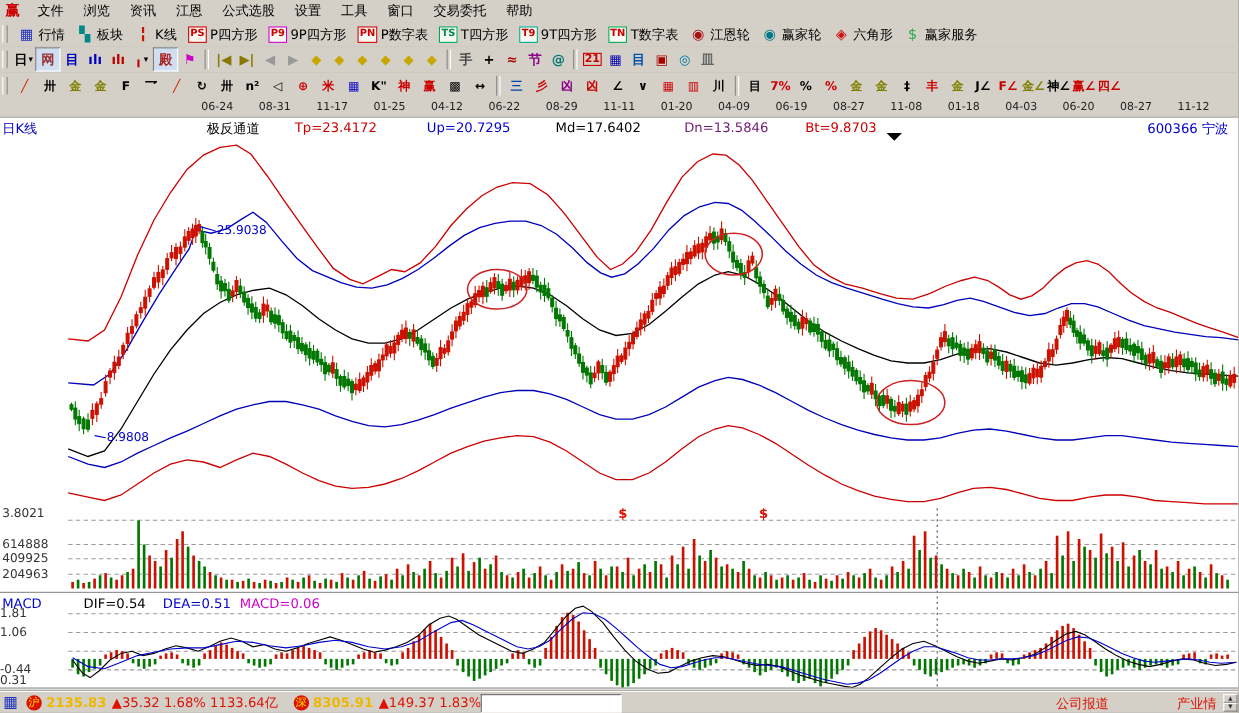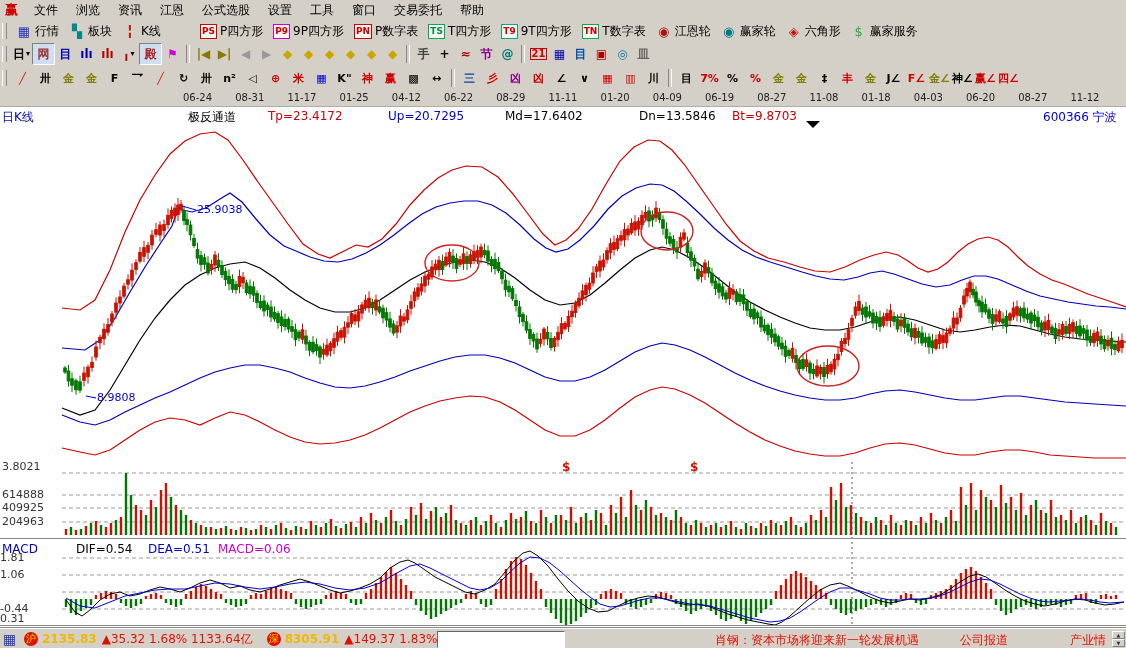--- a/index.html
+++ b/index.html
@@ -1128,21 +1128,21 @@
       </div>
       <div class="t1btn">
         <span class="ic" style="color: rgb(0, 136, 136);">▚</span>
         <span>板块</span>
       </div>
       <div class="t1btn">
         <span class="ic" style="color: rgb(204, 17, 0);">╏</span>
         <span>K线</span>
       </div>
       <div class="t1btn">
-        <span class="bdg" style="color: rgb(204, 0, 0); border: 1px solid rgb(204, 0, 0); margin-left: 29px;">PS</span>
+        <span class="bdg" style="color: rgb(204, 0, 0); border: 1px solid rgb(204, 0, 0);">PS</span>
         <span>P四方形</span>
       </div>
       <div class="t1btn">
         <span class="bdg" style="color: rgb(204, 0, 0); border: 1px solid rgb(204, 0, 204);">P9</span>
         <span>9P四方形</span>
       </div>
       <div class="t1btn">
         <span class="bdg" style="color: rgb(204, 0, 0); border: 1px solid rgb(204, 0, 0);">PN</span>
         <span>P数字表</span>
       </div>
@@ -1423,21 +1423,21 @@
       <span class="dlbl" style="left: 966px;">06-20</span>
       <span class="dlbl" style="left: 1018.2px;">08-27</span>
       <span class="dlbl" style="left: 1070.4px;">11-12</span>
     </div>
 
   <div class="ov" style="left:2px;top:109px;color:#0000bb;">日K线</div>
   <div class="ov" style="left:188px;top:109px;color:#000;">极反通道</div>
   <div class="ov" style="left:268px;top:109px;color:#cc0000;">Tp=23.4172</div>
   <div class="ov" style="left:388px;top:109px;color:#0000cc;">Up=20.7295</div>
   <div class="ov" style="left:505px;top:109px;color:#000;">Md=17.6402</div>
-  <div class="ov" style="left:622px;top:109px;color:#000000;margin-left:17px;">Dn=13.5846</div>
+  <div class="ov" style="left:622px;top:109px;color:#701a75;">Dn=13.5846</div>
   <div class="ov" style="left:732px;top:109px;color:#cc0000;">Bt=9.8703</div>
   <div class="ov" style="left:1043px;top:109px;color:#0000cc;">600366 宁波</div>
 
   <div class="ov" style="left:197px;top:203px;color:#0000cc;font-size:11px;">25.9038</div>
   <div class="ov" style="left:97px;top:391px;color:#0000cc;font-size:11px;">8.9808</div>
 
   <div class="axlbl" style="left:2px;top:460px;">3.8021</div>
   <div class="axlbl" style="left:2px;top:488px;">614888</div>
   <div class="axlbl" style="left:2px;top:501px;">409925</div>
   <div class="axlbl" style="left:2px;top:515px;">204963</div>
@@ -1457,21 +1457,20 @@
 
   <div class="status">
     <span class="sgrid">▦</span>
     <span class="circ">沪</span>
     <span class="val">2135.83</span>
     <span class="chg">▲35.32 1.68% 1133.64亿</span>
     <span class="circ">深</span>
     <span class="val">8305.91</span>
     <span class="chg">▲149.37 1.83% 1189.52亿</span>
     <span class="combo"></span>
-    <span class="news" style="left:715px;">肖钢：资本市场将迎来新一轮发展机遇</span>
     <span class="news" style="left:960px;">公司报道</span>
     <span class="news" style="left:1070px;">产业情</span>
     <span class="spin">
         <div>▲</div>
         <div>▼</div>
       </span>
   </div>
 </div>
 
 </body></html>

